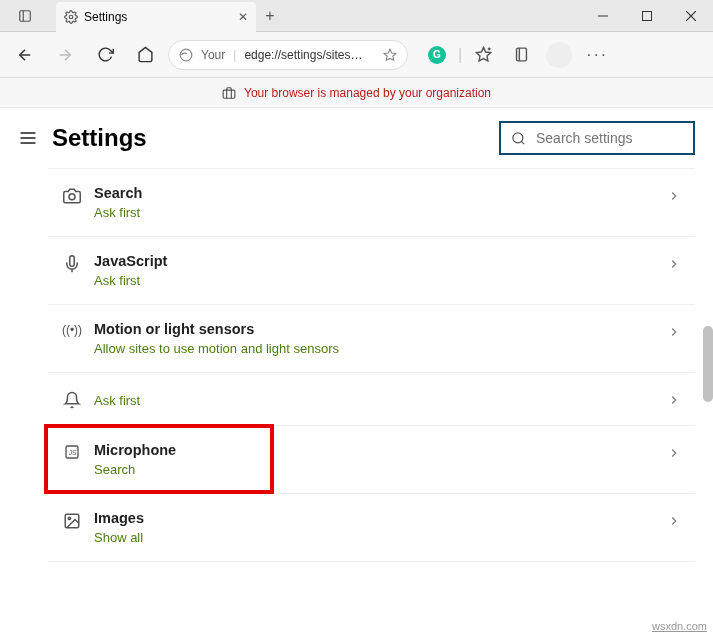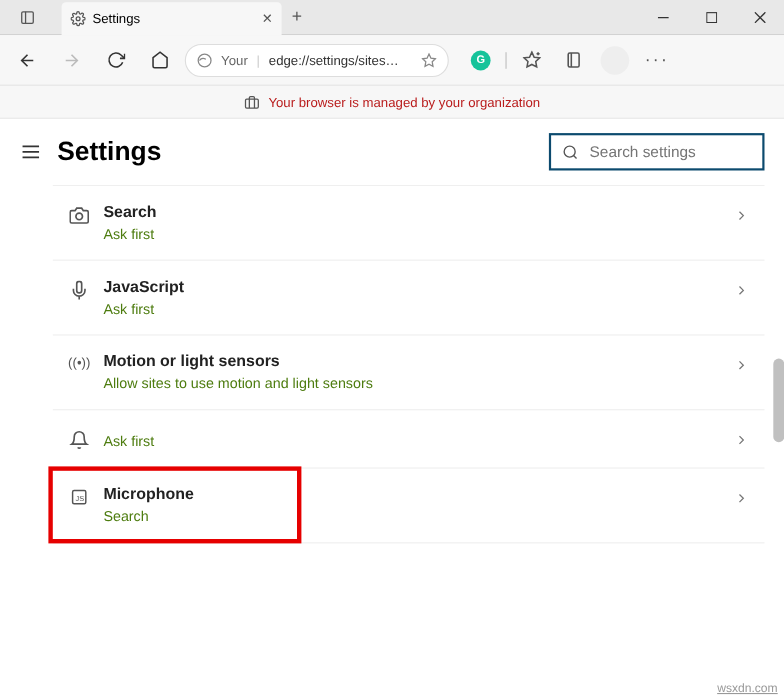--- a/index.html
+++ b/index.html
@@ -269,18 +269,36 @@
         <div class="row-sub">Search</div>
       </div>
       <div class="row-chevron">
           <svg width="14" height="14" viewBox="0 0 24 24" fill="none" stroke="#777" stroke-width="2">
             <polyline points="9 18 15 12 9 6"></polyline>
           </svg>
         </div>
       <div class="highlight" style="left:-4px; top:-2px; width:230px; height:70px;"></div>
     </div>
 
+    <div class="row">
+      <div class="row-icon">
+        <svg width="18" height="18" viewBox="0 0 24 24" fill="none" stroke="#555" stroke-width="2">
+            <rect x="3" y="3" width="18" height="18" rx="2"></rect>
+            <circle cx="8.5" cy="8.5" r="1.5"></circle>
+            <polyline points="21 15 16 10 5 21"></polyline>
+          </svg>
+      </div>
+      <div class="row-body">
+        <div class="row-title">Images</div>
+        <div class="row-sub">Show all</div>
+      </div>
+      <div class="row-chevron">
+          <svg width="14" height="14" viewBox="0 0 24 24" fill="none" stroke="#777" stroke-width="2">
+            <polyline points="9 18 15 12 9 6"></polyline>
+          </svg>
+        </div>
+    </div>
 
   </div>
 </div>
 
 <div class="site-scrollbar"></div>
 <div class="watermark">wsxdn.com</div>
 
 </body></html>

